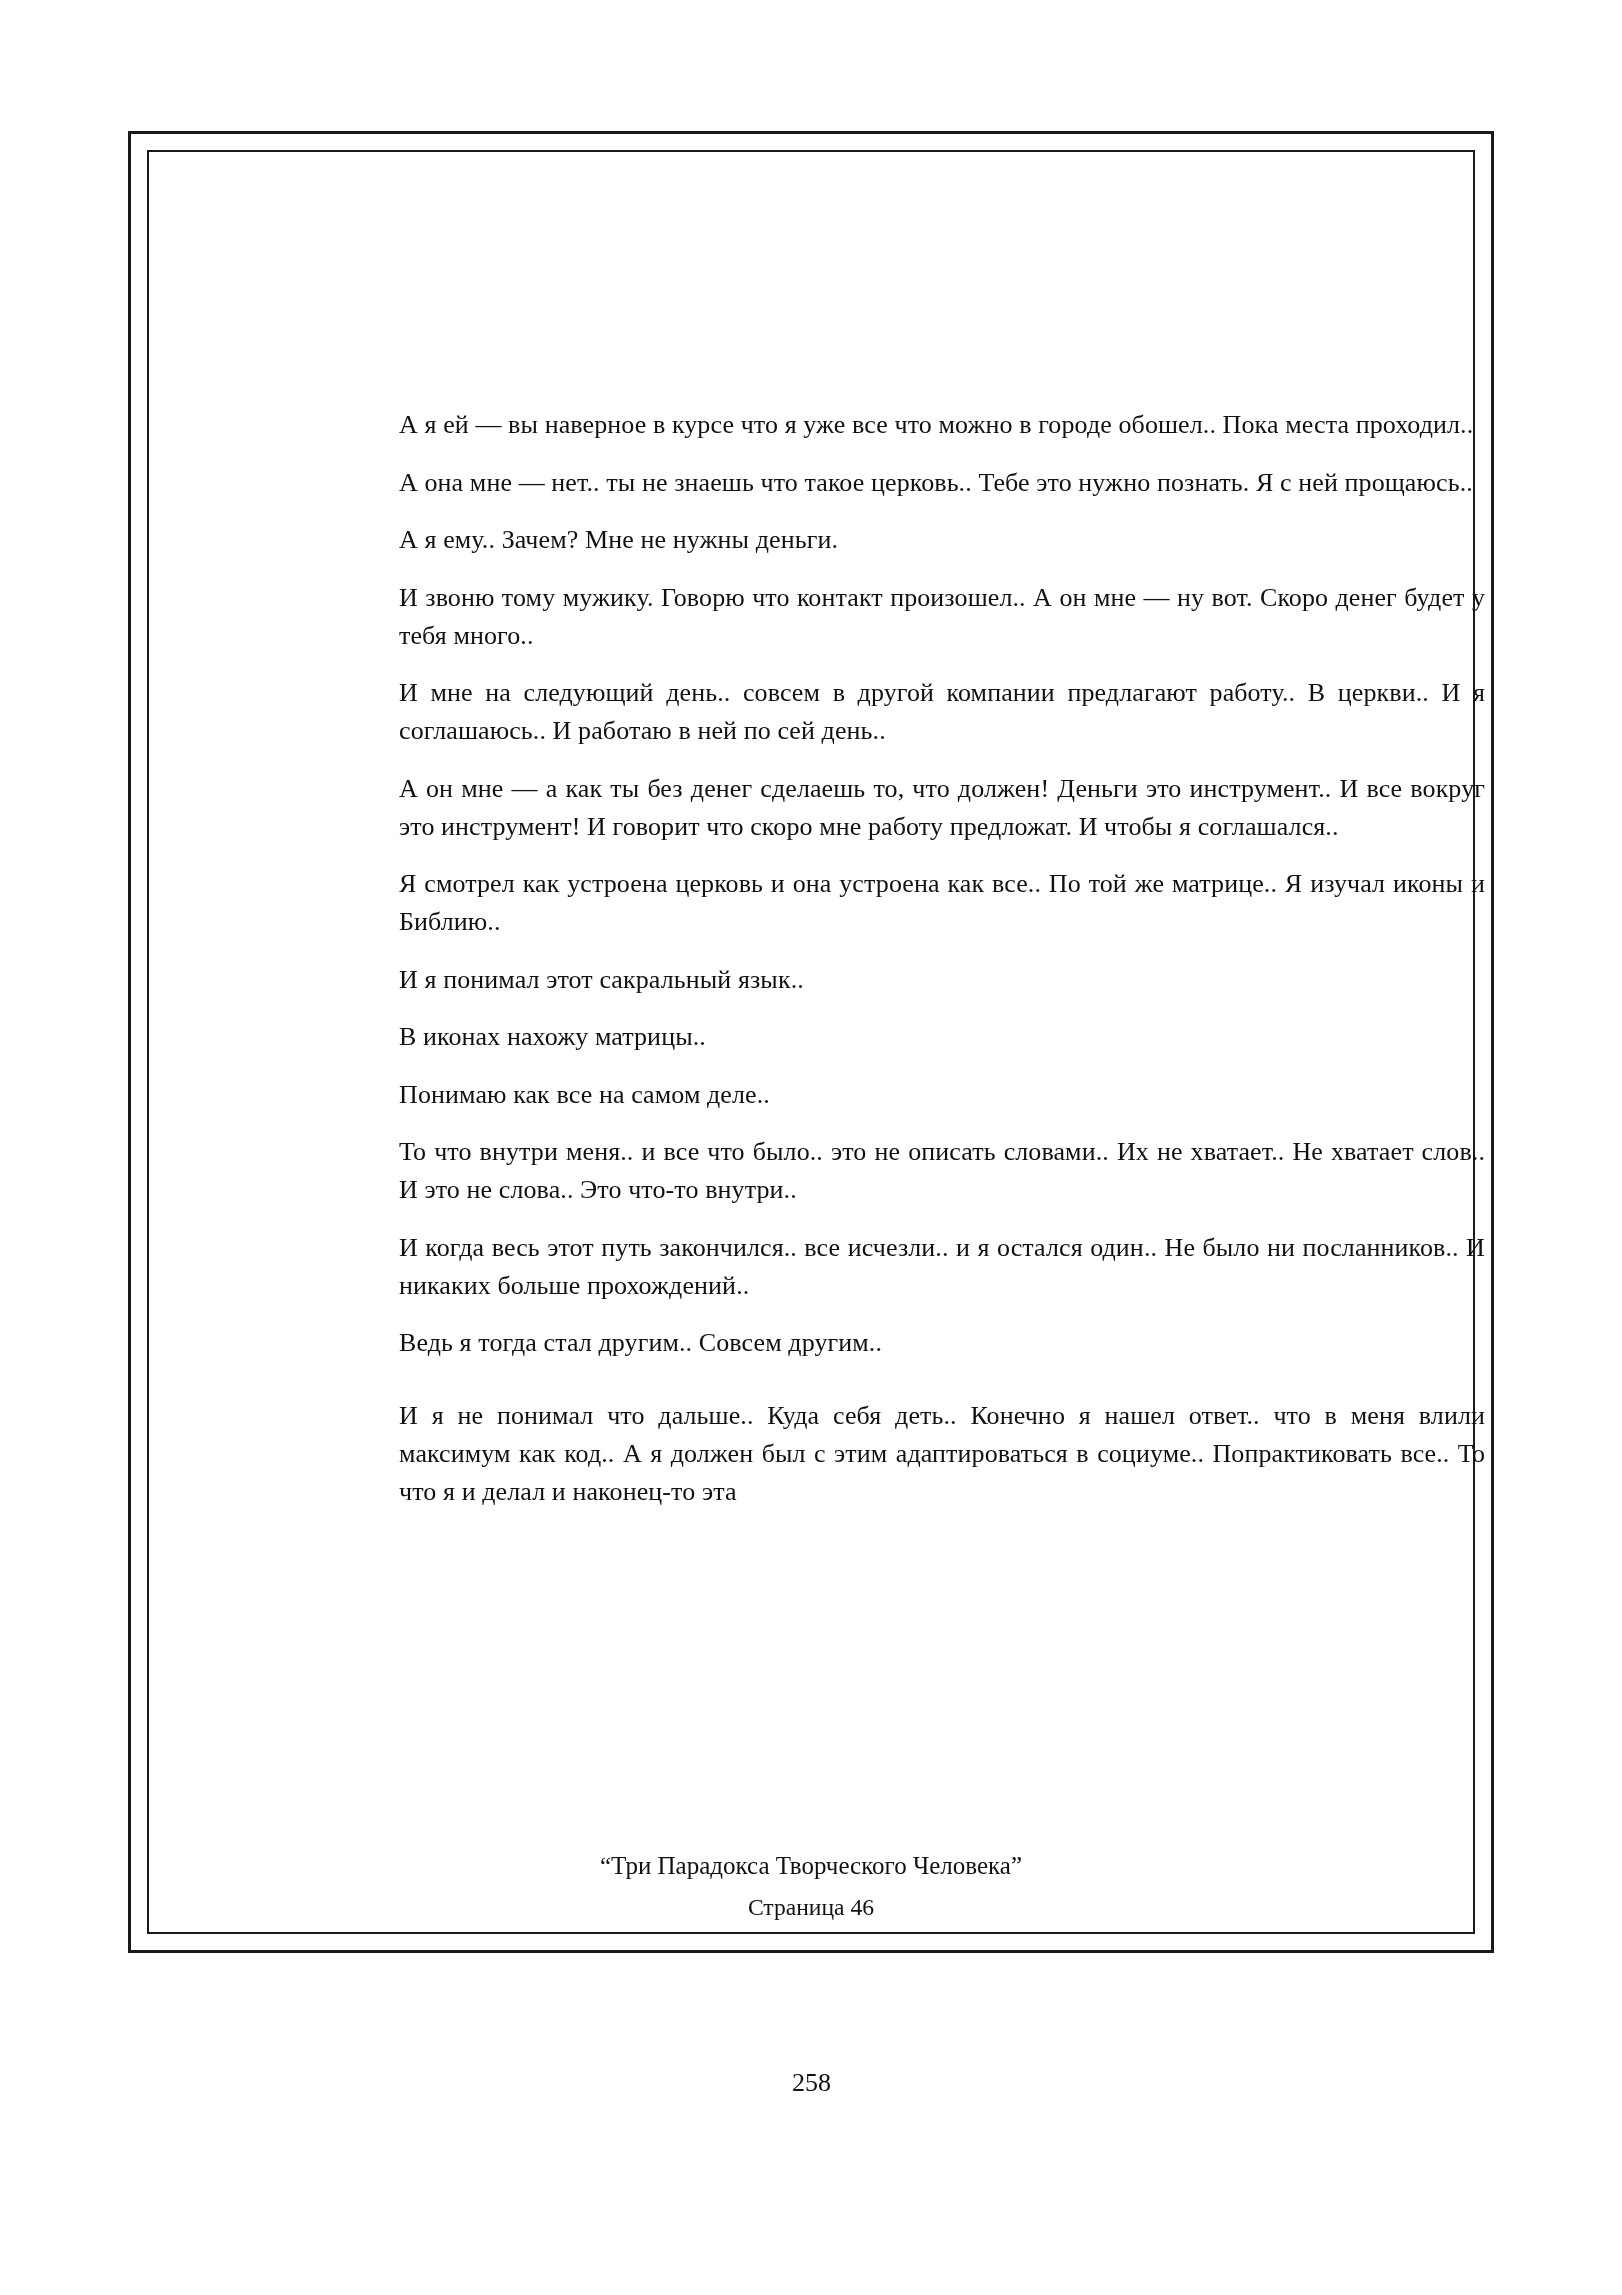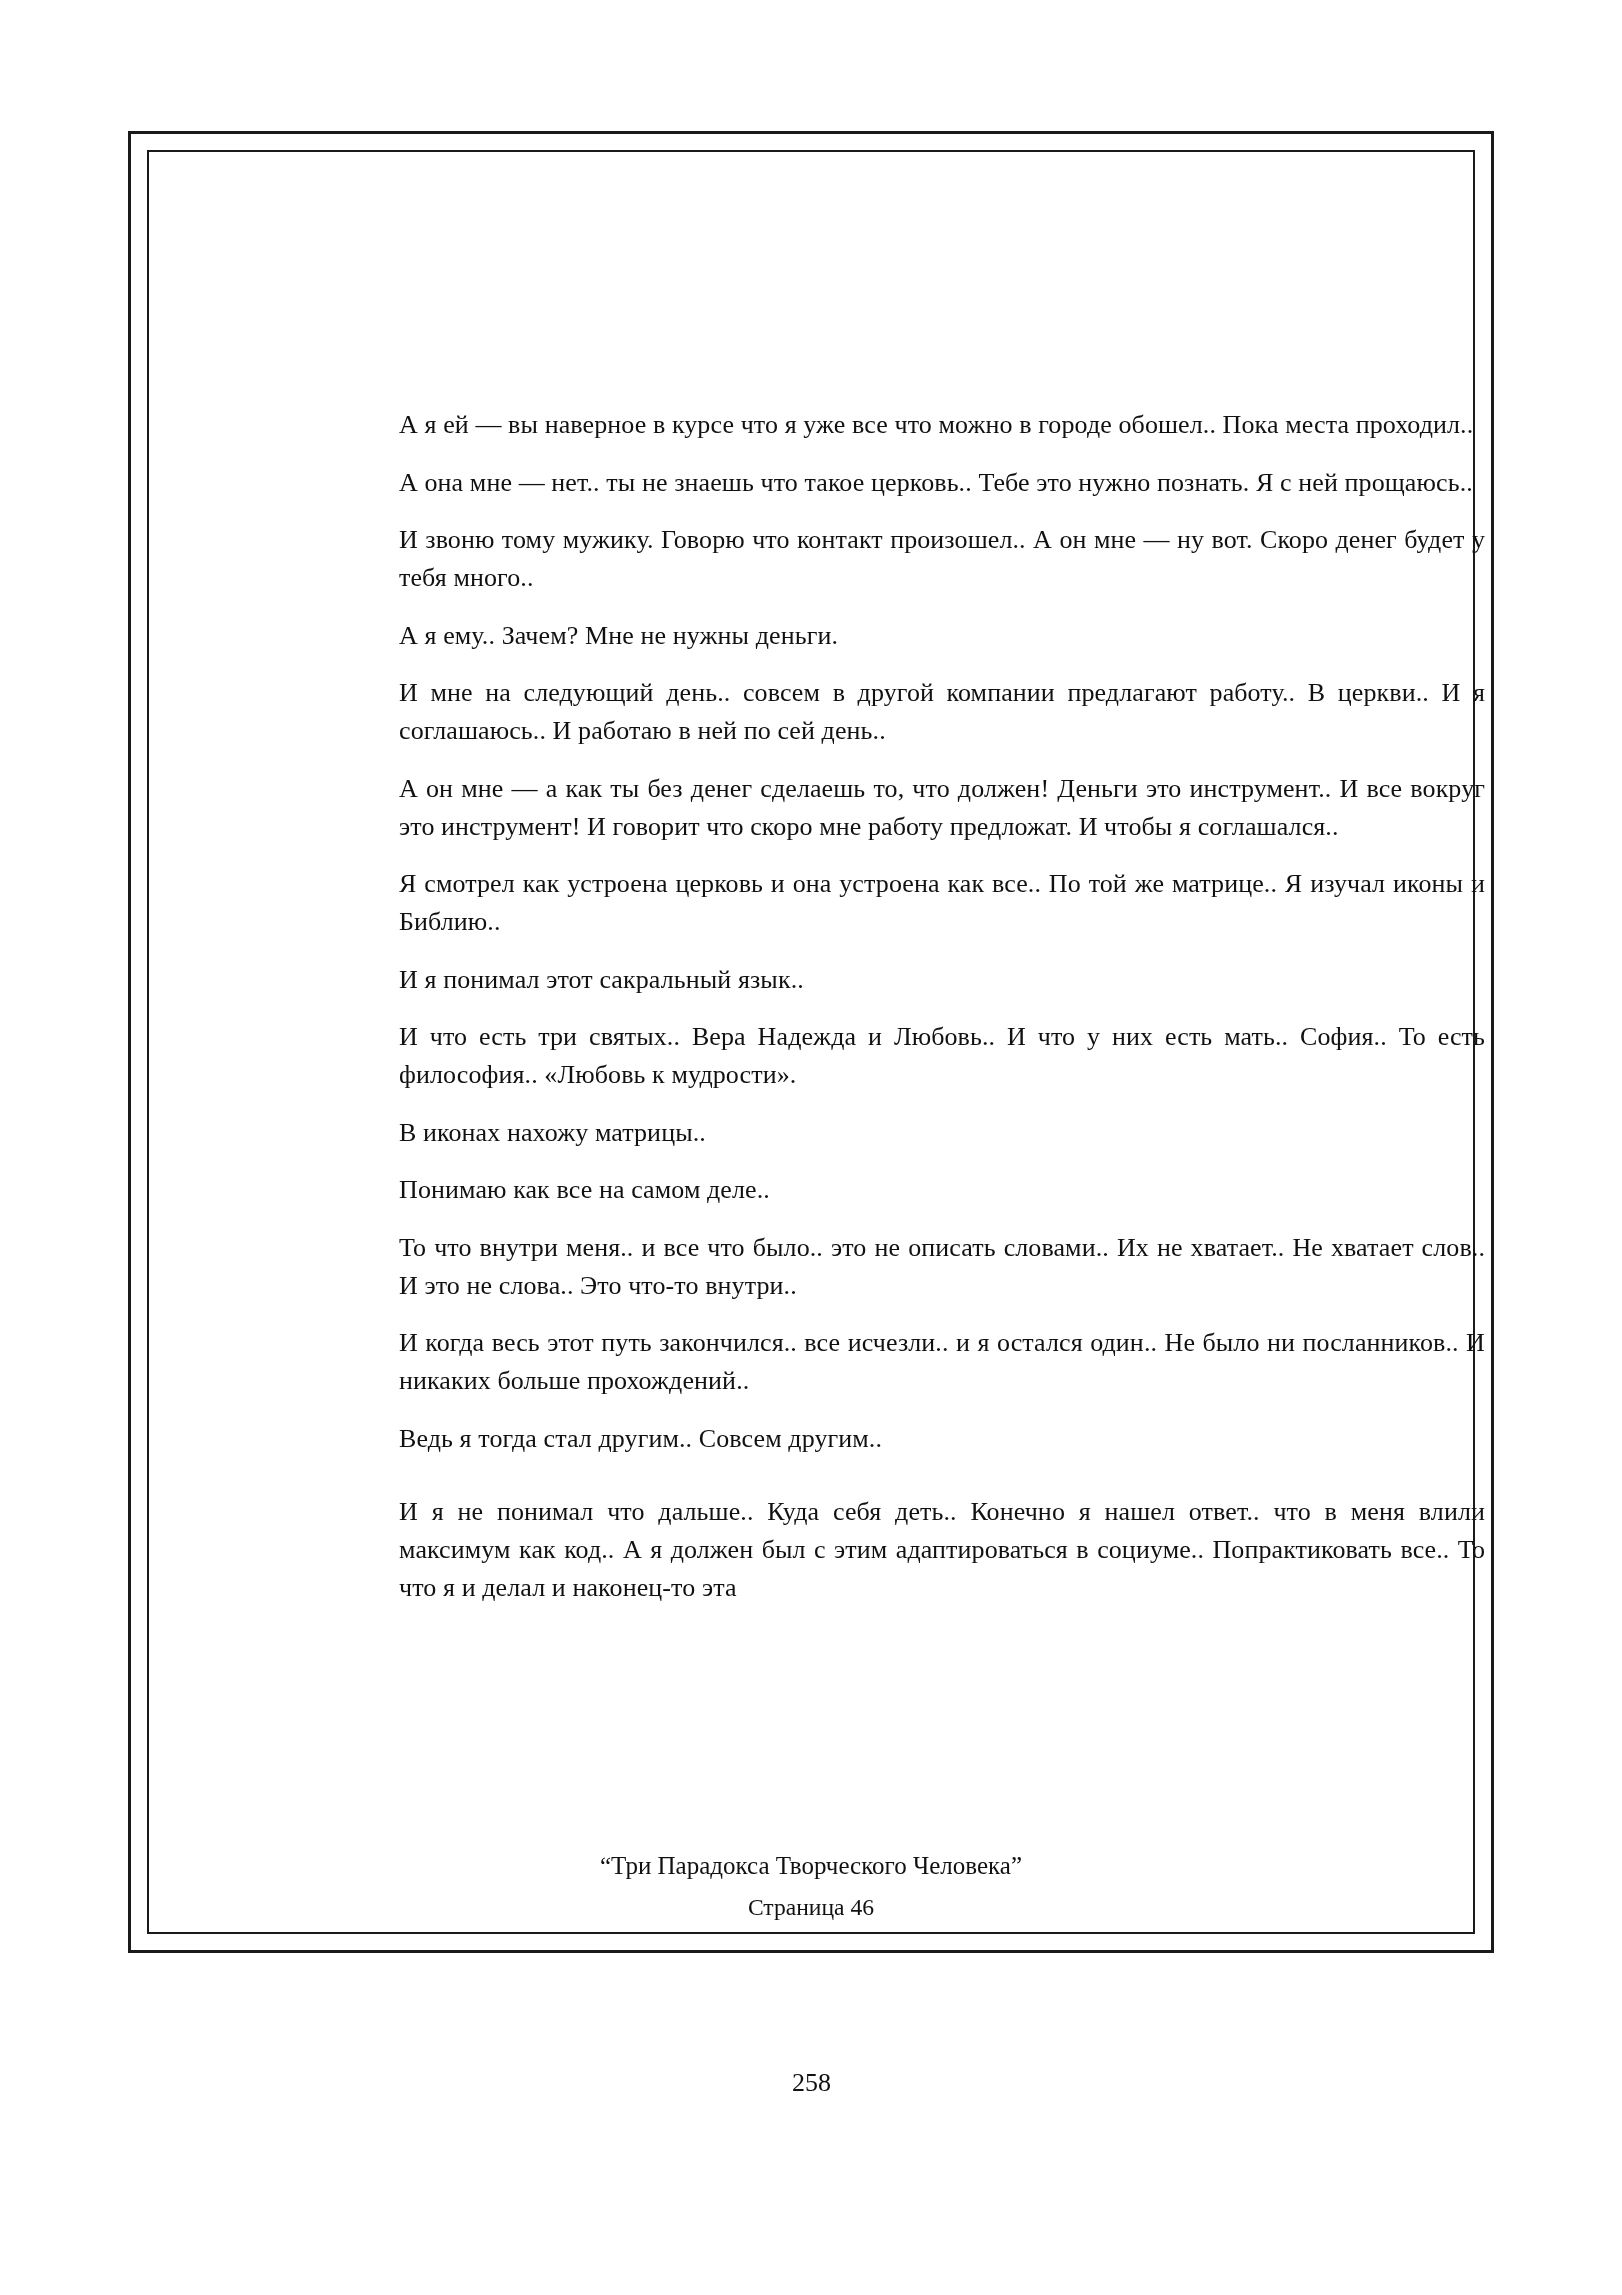--- a/index.html
+++ b/index.html
@@ -106,27 +106,26 @@
 <body>
 
 <div class="page">
 
   <div class="frame-outer">
     <div class="frame-inner"></div>
 
     <div class="content">
       <p class="para">А я ей — вы наверное в курсе что я уже все что можно в городе обошел.. Пока места проходил..</p>
       <p class="para">А она мне — нет.. ты не знаешь что такое церковь.. Тебе это нужно познать. Я с ней прощаюсь..</p>
+      <p class="para">А я ему.. Зачем? Мне не нужны деньги.</p>
       <p class="para">И звоню тому мужику. Говорю что контакт произошел.. А он мне — ну вот. Скоро денег будет у тебя много..</p>
-      <p class="para">А я ему.. Зачем? Мне не нужны деньги.</p>
       <p class="para">И мне на следующий день.. совсем в другой компании предлагают работу.. В церкви.. И я соглашаюсь.. И работаю в ней по сей день..</p>
       <p class="para">А он мне — а как ты без денег сделаешь то, что должен! Деньги это инструмент.. И все вокруг это инструмент! И говорит что скоро мне работу предложат. И чтобы я соглашался..</p>
       <p class="para">Я смотрел как устроена церковь и она устроена как все.. По той же матрице.. Я изучал иконы и Библию..</p>
       <p class="para">И я понимал этот сакральный язык..</p>
-      <p class="para">И что есть три святых.. Вера Надежда и Любовь.. И что у них есть мать.. София.. То есть философия.. «Любовь к мудрости».</p>
       <p class="para">В иконах нахожу матрицы..</p>
       <p class="para">Понимаю как все на самом деле..</p>
       <p class="para">То что внутри меня.. и все что было.. это не описать словами.. Их не хватает.. Не хватает слов.. И это не слова.. Это что-то внутри..</p>
       <p class="para">И когда весь этот путь закончился.. все исчезли.. и я остался один.. Не было ни посланников.. И никаких больше прохождений..</p>
       <p class="para">Ведь я тогда стал другим.. Совсем другим..</p>
       <p class="para gap-before">И я не понимал что дальше.. Куда себя деть.. Конечно я нашел ответ.. что в меня влили максимум как код.. А я должен был с этим адаптироваться в социуме.. Попрактиковать все.. То что я и делал и наконец-то эта</p>
     </div>
 
     <div class="footer">
       <p class="footer-title">“Три Парадокса Творческого Человека”</p>

